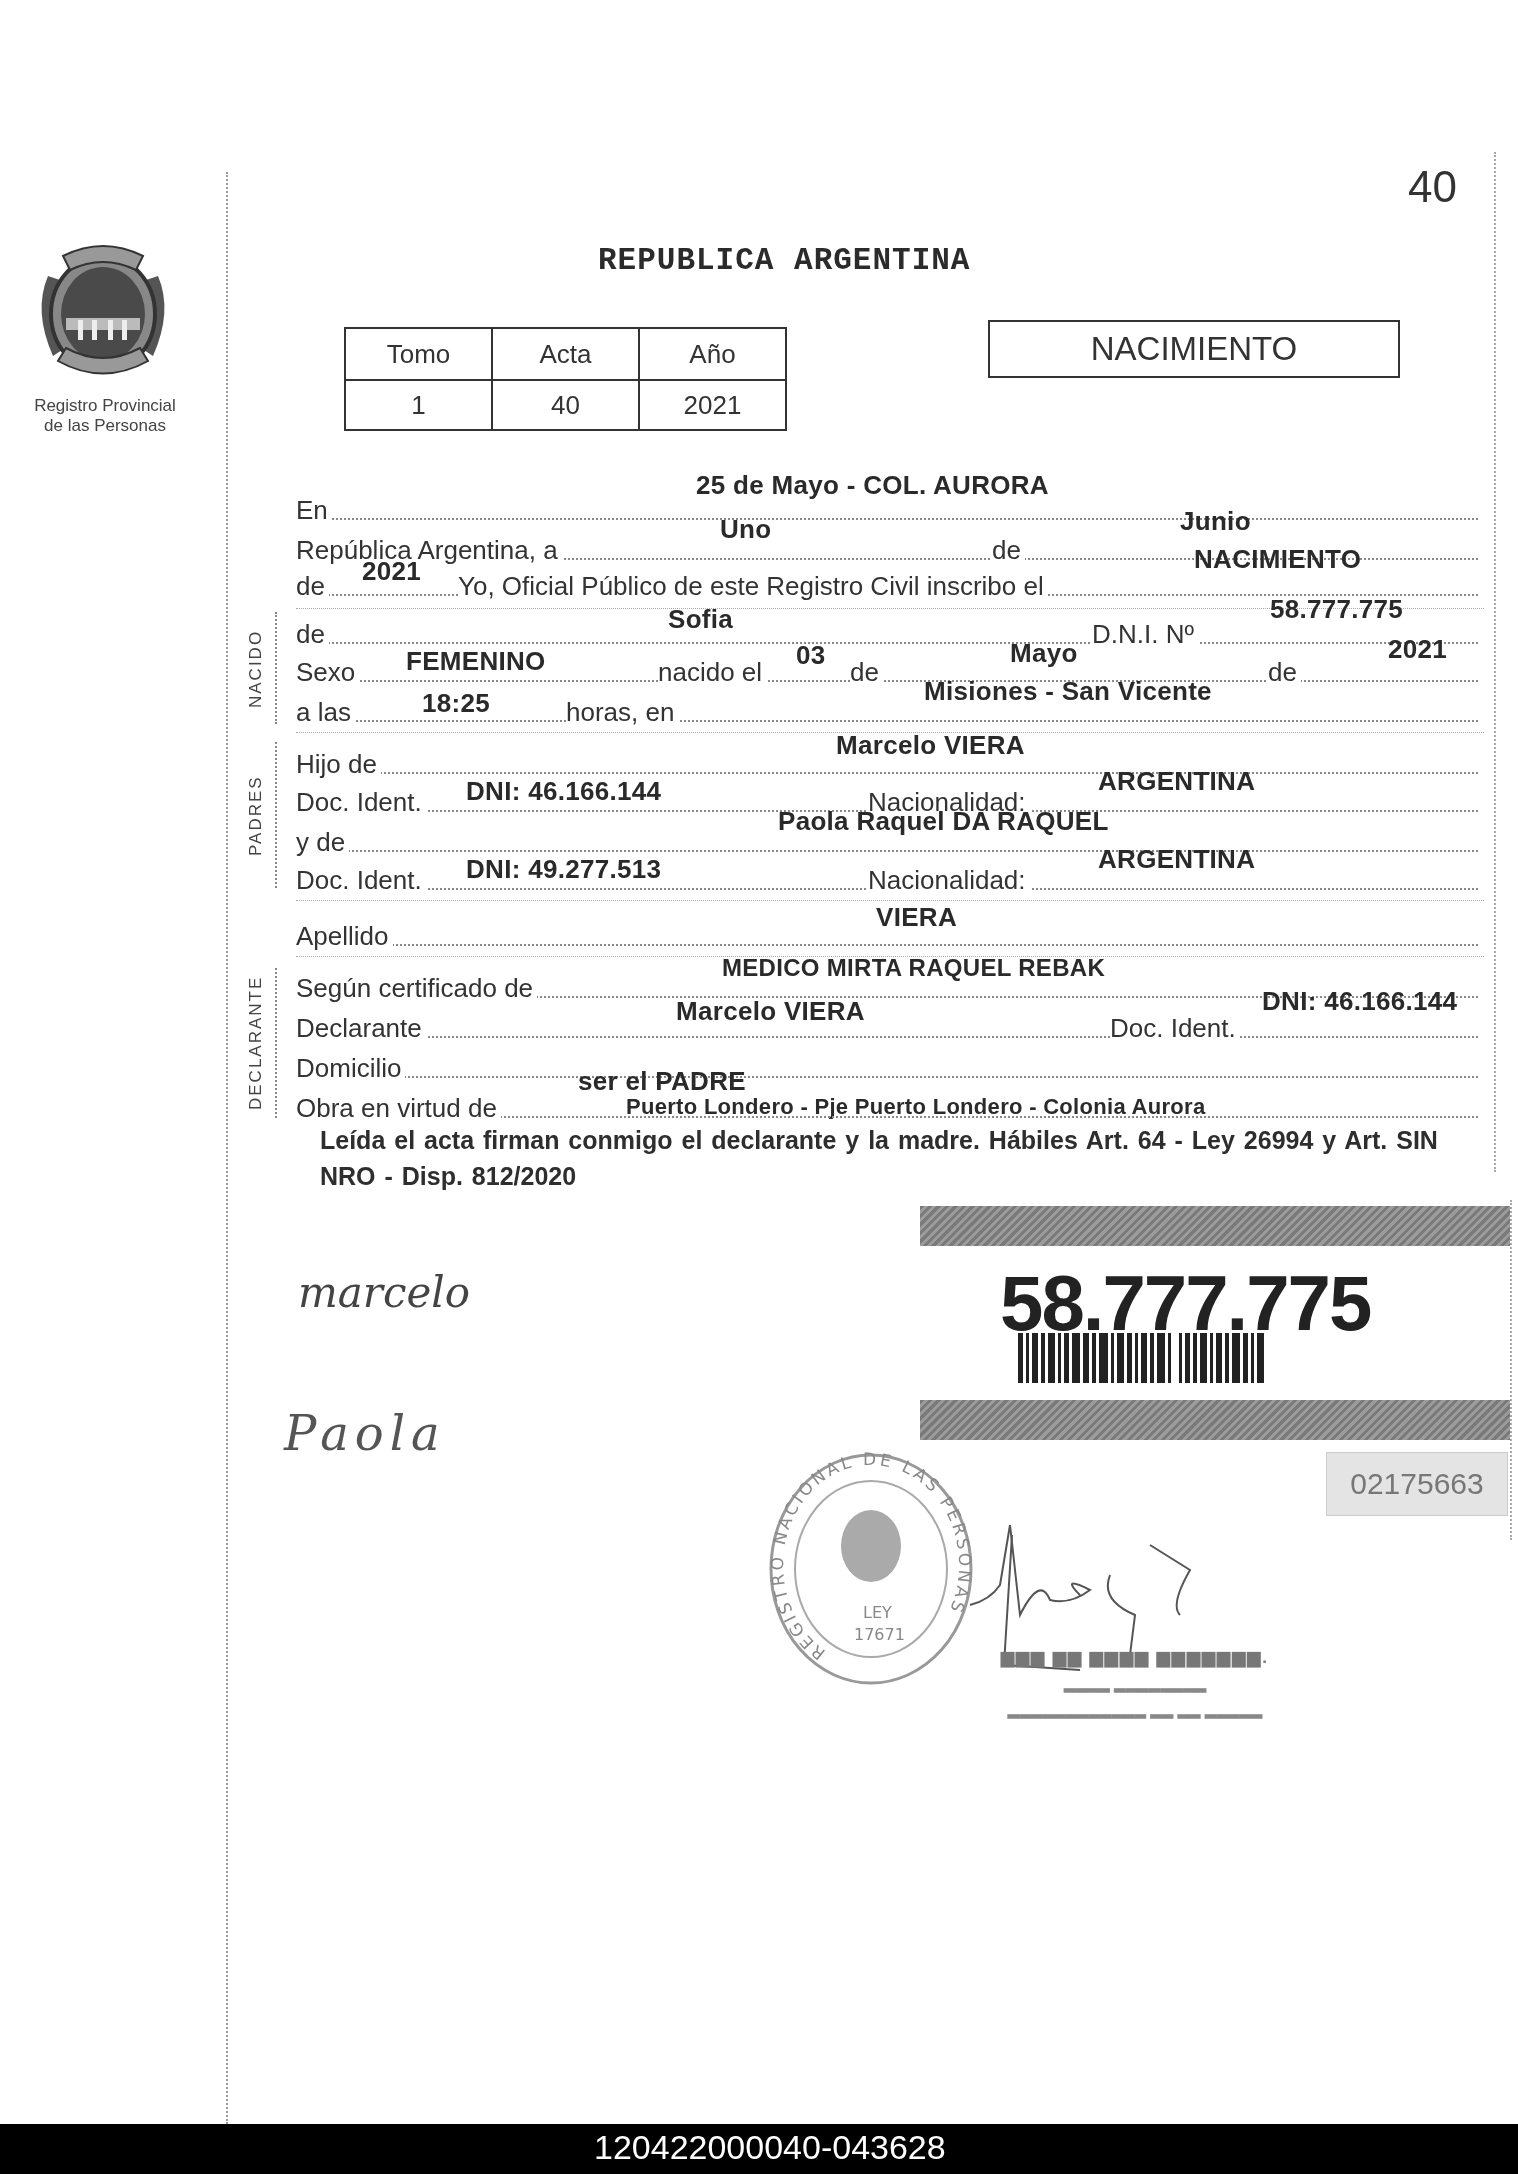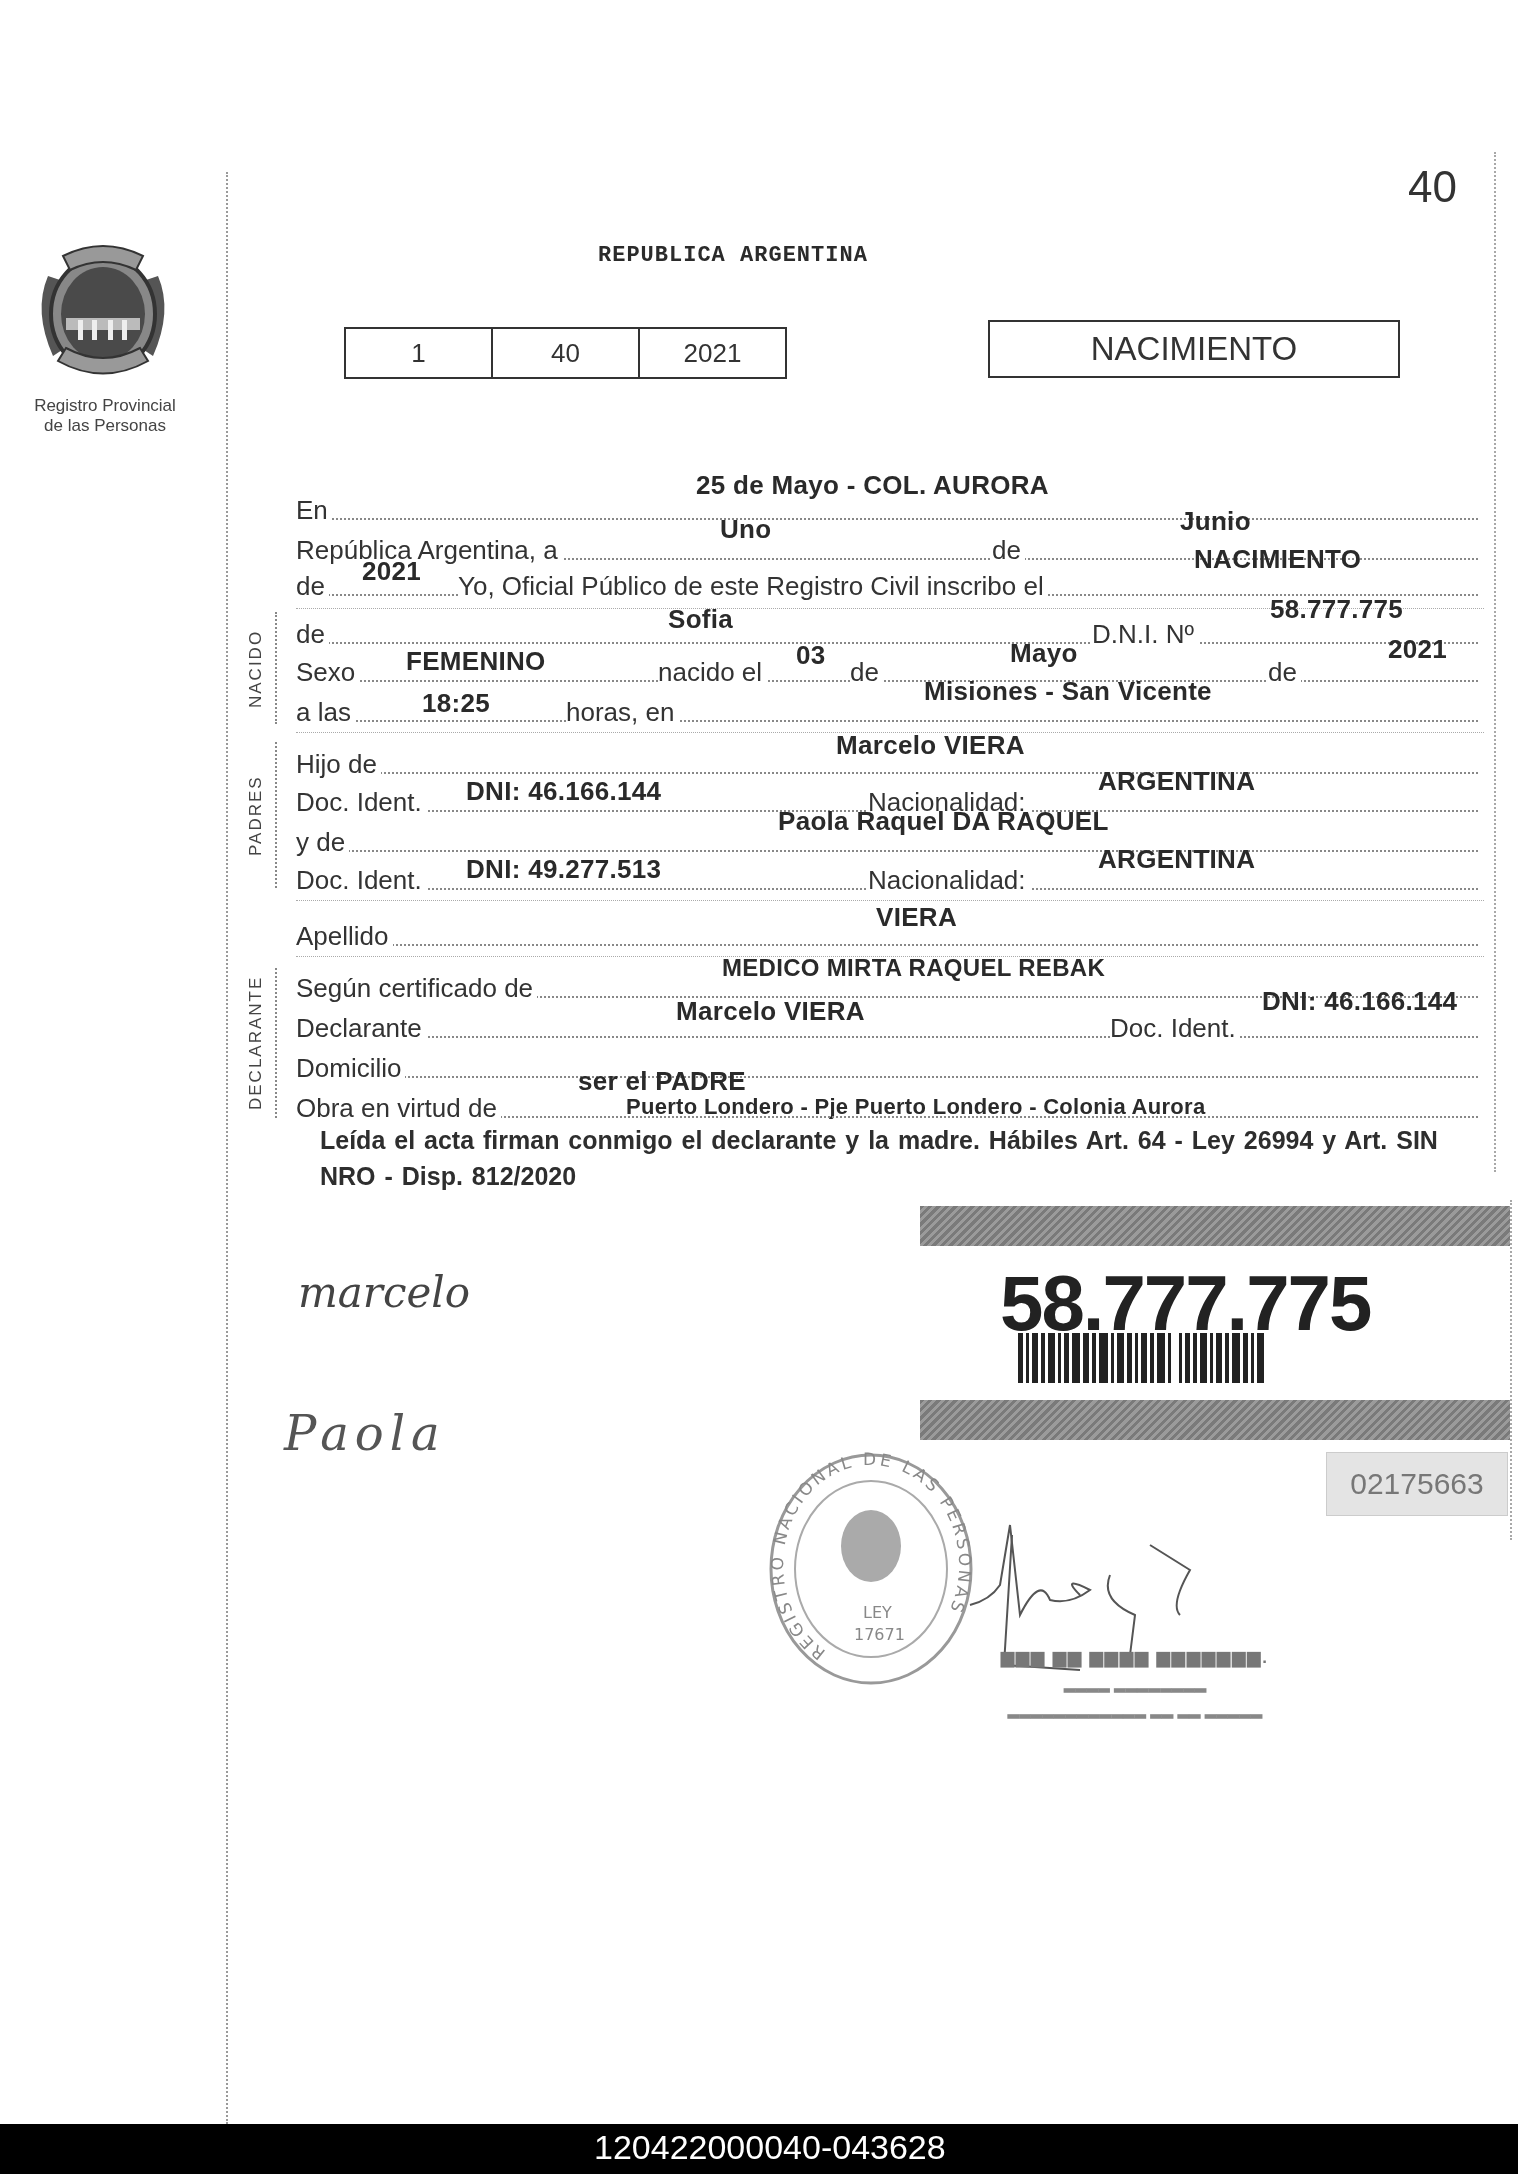--- a/index.html
+++ b/index.html
@@ -11,21 +11,21 @@
   
   .vline-left { left:226px; top:172px; width:0; height:1952px; border-left:2px dotted #9a9a9a; }
   .vline-right { left:1494px; top:152px; width:0; height:1020px; border-left:2px dotted #a8a8a8; }
   .vline-right2 { left:1510px; top:1200px; width:0; height:340px; border-left:2px dotted #a8a8a8; }
 
   
   .logo { left:28px; top:236px; width:150px; height:150px; }
   .logo-caption { left:10px; top:396px; width:190px; text-align:center; font-size:17px; line-height:20px; color:#444; }
 
   .page-num { left:1408px; top:162px; font-size:44px; color:#333; }
-  .title { left:598px; top:243px; font-family:"Liberation Mono", monospace; font-weight:bold; font-size:22px; letter-spacing:1px; color:#2b2b2b; }
+  .title { left:598px; top:243px; font-family:"Liberation Mono", monospace; font-weight:bold; font-size:31px; letter-spacing:1px; color:#2b2b2b; }
 
   table.reg { position:absolute; left:344px; top:327px; border-collapse:collapse; }
   table.reg td { border:2px solid #333; width:145px; height:48px; text-align:center; font-size:26px; color:#333; padding:0; }
   table.reg td.h { height:50px; }
   .type-box { left:988px; top:320px; width:408px; height:54px; border:2px solid #333; text-align:center; font-size:33px; line-height:54px; color:#333; }
 
   
   .row { position:absolute; left:296px; right:40px; height:40px; }
   .row .lbl { position:absolute; bottom:0; font-size:26px; color:#333; white-space:nowrap; background:#fff; padding-right:4px; }
   .row .dots { position:absolute; left:0; right:0; bottom:6px; border-bottom:2px dotted #888; }
@@ -81,20 +81,25 @@
 <div class="abs logo-caption">
   <div>Registro Provincial</div>
   <div>de las Personas</div>
 </div>
 
 <div class="abs page-num">40</div>
 <div class="abs title">REPUBLICA ARGENTINA</div>
 
 <table class="reg">
   <tbody>
+      <tr>
+    <td class="h">Tomo</td>
+    <td class="h">Acta</td>
+    <td class="h">Año</td>
+  </tr>
   <tr>
     <td>1</td>
     <td>40</td>
     <td>2021</td>
   </tr>
 </tbody>
   </table>
 <div class="abs type-box">NACIMIENTO</div>
 
 <div class="row" style="top:486px;">

